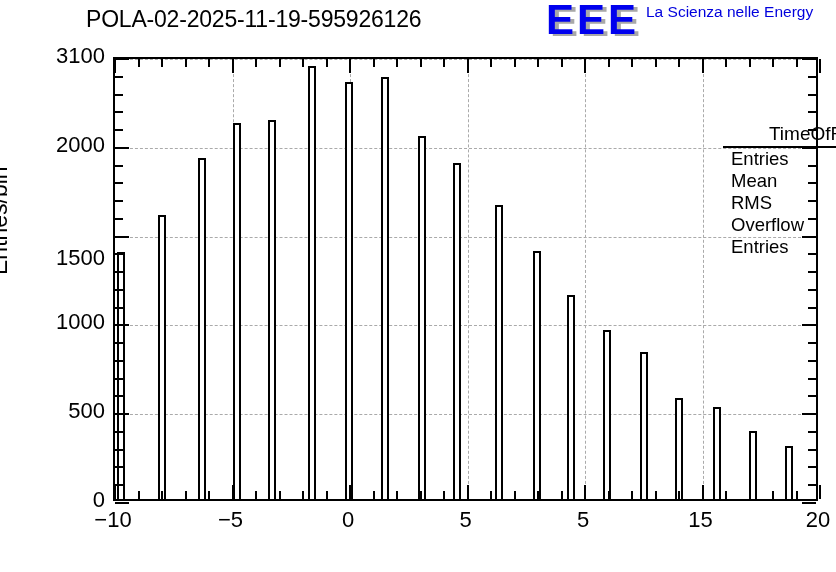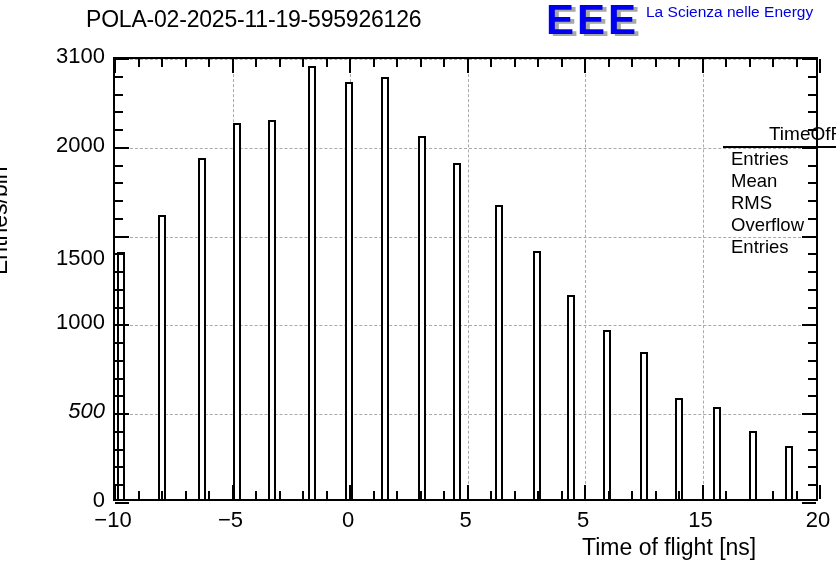--- a/index.html
+++ b/index.html
@@ -183,21 +183,20 @@
         <span class="fore">E</span>
       </div>
     </div>
     <div id="logo-text">
       <div>La Scienza nelle Energy</div>
     </div>
   </div>
 
   <div id="ytitle">Entries/bin</div>
 
-  <div id="xtitle">Time of flight [ns]</div>
 
   <div id="plot">
     <div id="plot-inner">
       <div id="gridlines">
           <div class="gridline-h" style="top: 355.2px;"></div>
           <div class="gridline-h" style="top: 266.4px;"></div>
           <div class="gridline-h" style="top: 177.6px;"></div>
           <div class="gridline-h" style="top: 88.8px;"></div>
           <div class="gridline-h" style="top: 0px;"></div>
           <div class="gridline-v" style="left: 117.5px;"></div>
@@ -362,21 +361,21 @@
           </div>
           <div class="stats-row">
             <span class="stats-key">Entries</span>
           </div>
         </div>
     </div>
   </div>
 
   <div id="ylabels">
       <div class="ytick-text" style="left: 5px; top: 487px;">0</div>
-      <div class="ytick-text" style="left: 5px; top: 398.2px; font-style: italic;">500</div>
+      <div class="ytick-text" style="left: 5px; top: 398.2px;">500</div>
       <div class="ytick-text" style="left: 5px; top: 309.4px;">1000</div>
       <div class="ytick-text" style="left: 5px; top: 226px; margin-top: 19px;">1500</div>
       <div class="ytick-text" style="left: 5px; top: 131.8px;">2000</div>
       <div class="ytick-text" style="left: 5px; top: 43px;">3100</div>
     </div>
   <div id="xlabels">
       <div class="xtick-text" style="left: 73px; top: 507px;">−10</div>
       <div class="xtick-text" style="left: 190.5px; top: 507px;">−5</div>
       <div class="xtick-text" style="left: 308px; top: 507px;">0</div>
       <div class="xtick-text" style="left: 425.5px; top: 507px;">5</div>

